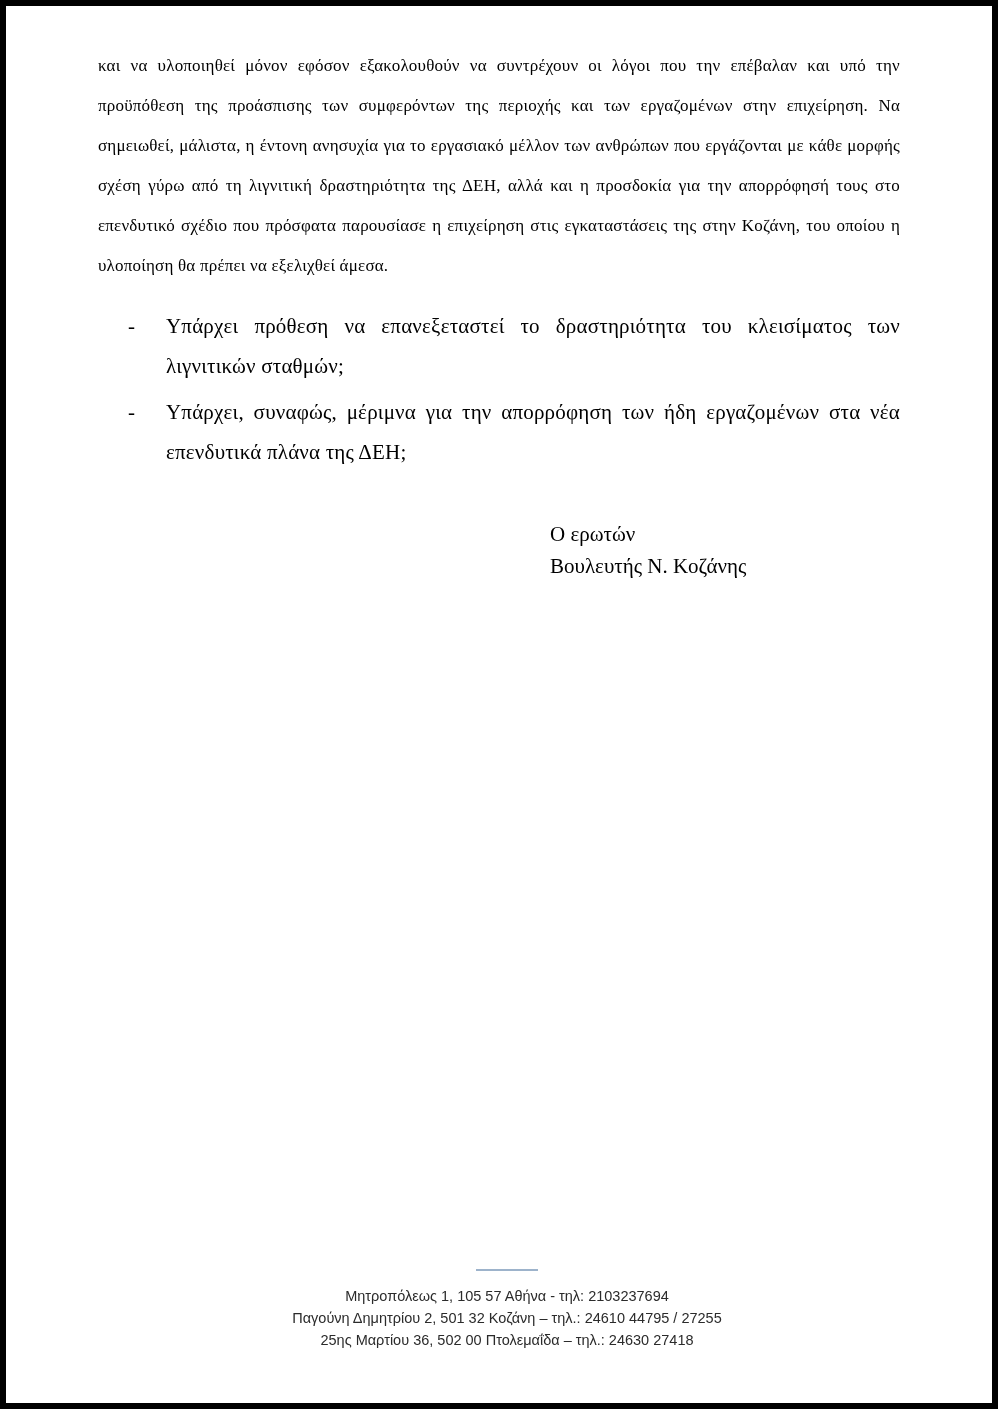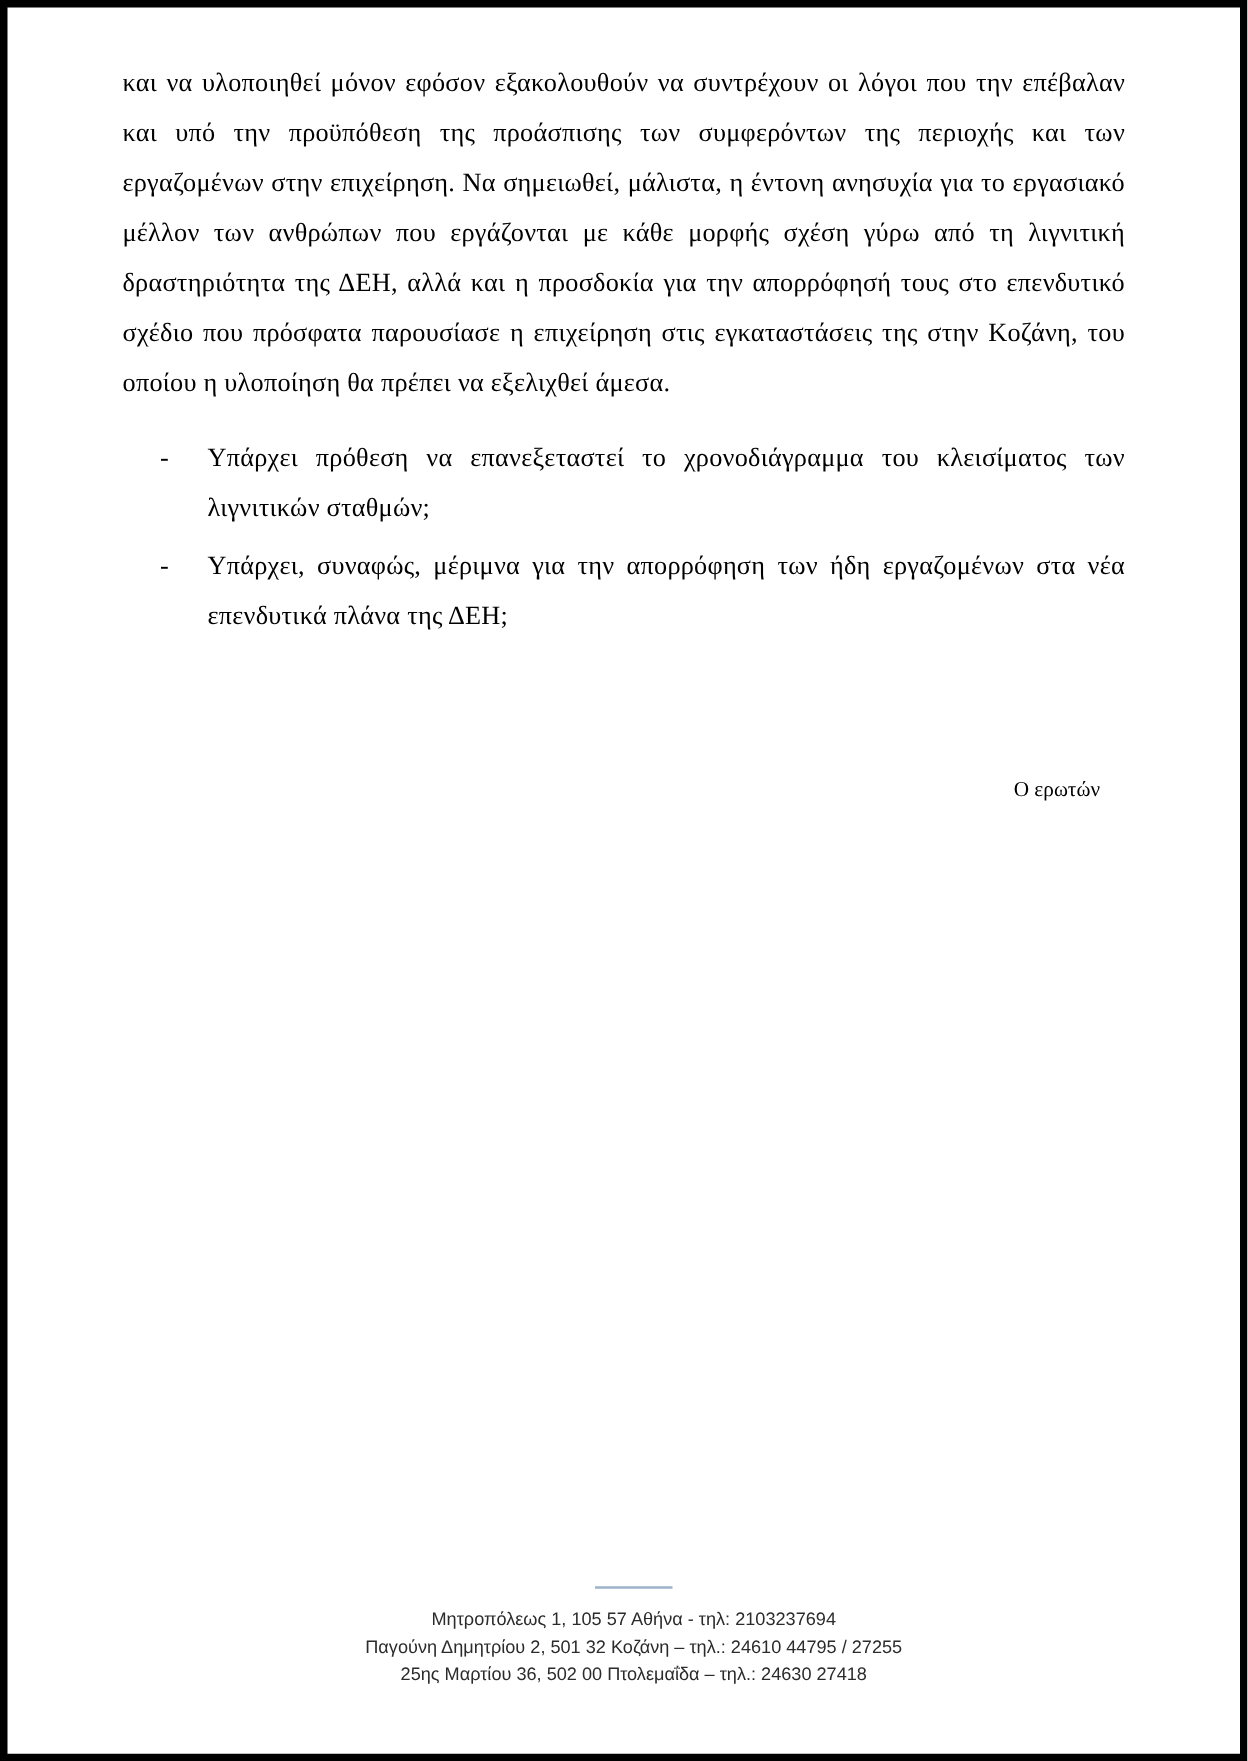--- a/index.html
+++ b/index.html
@@ -17,21 +17,21 @@
     overflow: hidden;
     font-family: "Liberation Serif", "DejaVu Serif", serif;
     color: #000000;
   }
   .content {
     box-sizing: border-box;
     padding: 40px 92px 0 92px;
   }
   .body-paragraph {
     margin: 0 0 20px 0;
-    font-size: 21px;
+    font-size: 17px;
     line-height: 40px;
     text-align: justify;
     letter-spacing: 0.2px;
     font-family: Liberation Serif, serif;
   }
   .questions-list {
     list-style: none;
     margin: 14px 0 0 0;
     padding: 0;
   }
@@ -46,24 +46,24 @@
     width: 38px;
     padding-left: 30px;
     box-sizing: content-box;
   }
   .question-text {
     flex: 1 1 auto;
     text-align: justify;
     letter-spacing: 0.2px;
   }
   .signature-block {
-    margin: 104px 20px 0 auto;
+    margin: 46px 20px 0 auto;
     width: 330px;
-    text-align: right;
-    font-size: 17px;
+    text-align: left;
+    font-size: 21px;
     line-height: 32px;
   }
   .footer {
     position: absolute;
     left: 16px;
     right: 0;
     bottom: 52px;
     text-align: center;
     font-family: "Liberation Sans", "DejaVu Sans", sans-serif;
     color: #2b2b2b;
@@ -84,30 +84,31 @@
 <div class="page" style="border-color: rgb(0, 0, 0); color: rgb(0, 0, 0);">
   <div class="content">
 
     <p class="body-paragraph">και να υλοποιηθεί μόνον εφόσον εξακολουθούν να συντρέχουν οι λόγοι που την επέβαλαν και υπό την προϋπόθεση της προάσπισης των συμφερόντων της περιοχής και των εργαζομένων στην επιχείρηση. Να σημειωθεί, μάλιστα, η έντονη ανησυχία για το εργασιακό μέλλον των ανθρώπων που εργάζονται με κάθε μορφής σχέση γύρω από τη λιγνιτική δραστηριότητα της ΔΕΗ, αλλά και η προσδοκία για την απορρόφησή τους στο επενδυτικό σχέδιο που πρόσφατα παρουσίασε η επιχείρηση στις εγκαταστάσεις της στην Κοζάνη, του οποίου η υλοποίηση θα πρέπει να εξελιχθεί άμεσα.</p>
 
 
 
     <ul class="questions-list">
       <li class="question-item">
         <span class="bullet">-</span>
-        <span class="question-text">Υπάρχει πρόθεση να επανεξεταστεί το χρονοδιάγραμμα του κλεισίματος των λιγνιτικών σταθμών;</span>
+        <span class="question-text">Υπάρχει πρόθεση να επανεξεταστεί το δραστηριότητα του κλεισίματος των λιγνιτικών σταθμών;</span>
       </li>
       <li class="question-item">
         <span class="bullet">-</span>
         <span class="question-text">Υπάρχει, συναφώς, μέριμνα για την απορρόφηση των ήδη εργαζομένων στα νέα επενδυτικά πλάνα της ΔΕΗ;</span>
       </li>
     </ul>
 
     <div class="signature-block">
       <div>Ο ερωτών</div>
+      <div>Βουλευτής Ν. Κοζάνης</div>
     </div>
 
   </div>
 
   <div class="footer" style="color: rgb(43, 43, 43);">
     <div class="footer-divider" style="background: rgb(157, 179, 203);"></div>
     <div class="footer-line">Μητροπόλεως 1, 105 57 Αθήνα - τηλ: 2103237694</div>
     <div class="footer-line">Παγούνη Δημητρίου 2, 501 32 Κοζάνη – τηλ.: 24610 44795 / 27255</div>
     <div class="footer-line">25ης Μαρτίου 36, 502 00 Πτολεμαΐδα – τηλ.: 24630 27418</div>
   </div>

